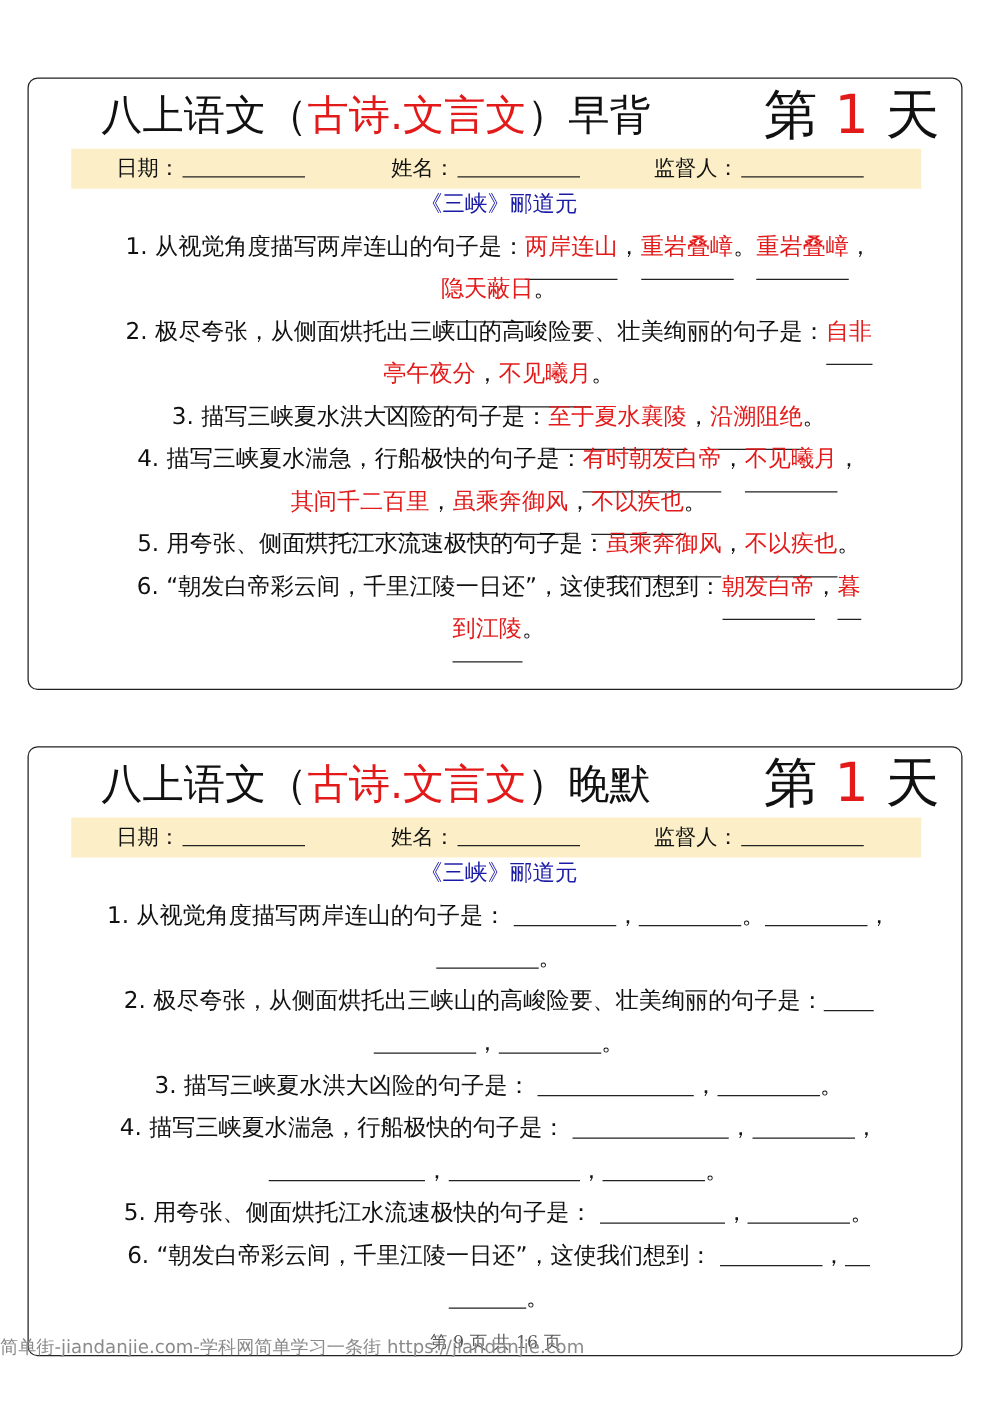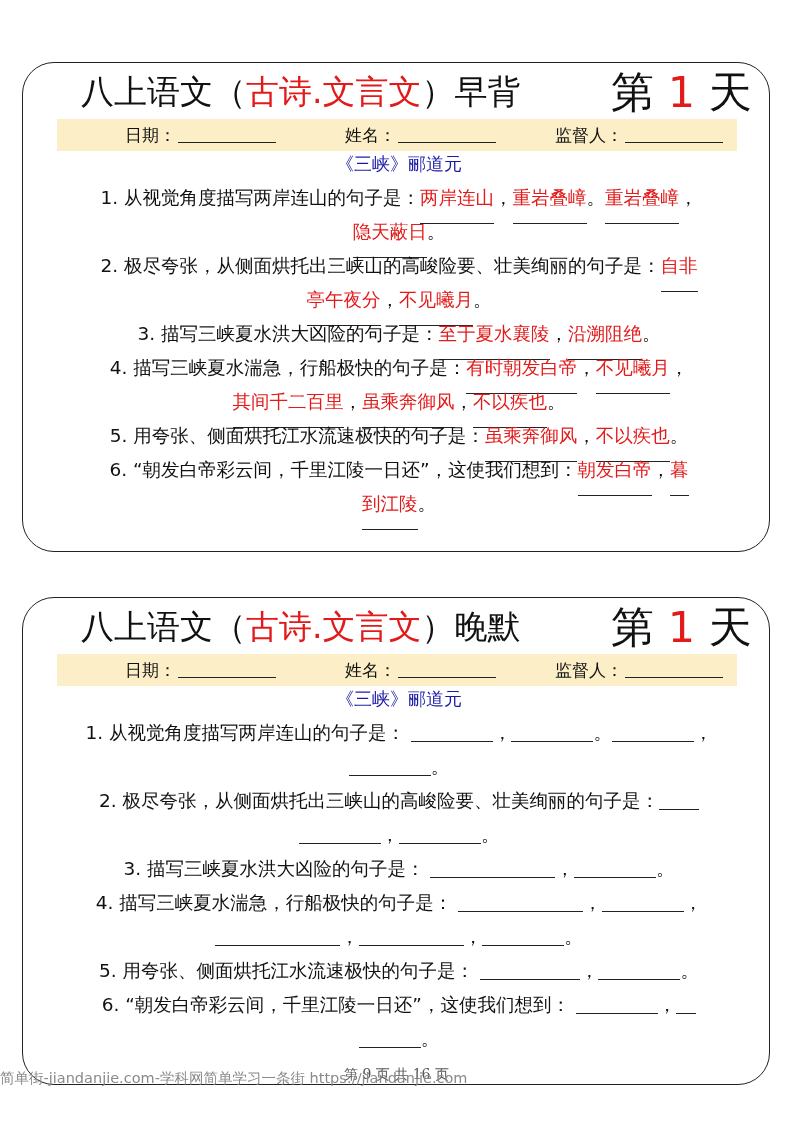--- a/index.html
+++ b/index.html
@@ -4,21 +4,21 @@
 <style>
   html, body { margin: 0; padding: 0; background: #ffffff; }
   body {
     width: 793px; height: 1122px; position: relative; overflow: hidden;
     font-family: "DejaVu Sans", "Liberation Sans", sans-serif;
     color: #111111;
   }
   .card {
     position: absolute; left: 22px; width: 748px;
     border: 1.6px solid #222222;
-    border-radius: 32px;
+    border-radius: 8px;
     box-sizing: border-box;
   }
   #card-top { top: 62px; height: 490px; }
   #card-bottom { top: 597px; height: 488px; }
 
   .title {
     position: absolute; left: 58px; top: 4px; height: 50px;
     font-size: 33px; line-height: 50px; white-space: nowrap;
   }
   .title .red { color: #e31a1a; }
@@ -26,21 +26,21 @@
     position: absolute; left: 588px; top: 4px; height: 50px;
     font-size: 43px; line-height: 50px; white-space: nowrap;
   }
   .day .red { color: #e31a1a; }
 
   .infobar {
     position: absolute; left: 34px; top: 56px; width: 680px; height: 32px;
     background: #fcefc7;
     font-size: 17px; line-height: 32px;
   }
-  .info-field { position: absolute; top: 0; white-space: nowrap; margin-left: 32px; }
+  .info-field { position: absolute; top: 0; white-space: nowrap; }
   .info-field .blank {
     display: inline-block; width: 98px; border-bottom: 1.4px solid #222;
     height: 18px; vertical-align: -2px; margin-left: 2px;
   }
 
   .content {
     position: absolute; left: 34px; top: 88px; width: 684px;
     font-size: 18.5px; line-height: 34px; text-align: center;
   }
   .source { color: #1a1aa6; font-size: 18px; line-height: 34px; height: 34px; margin-top: -4px; }

